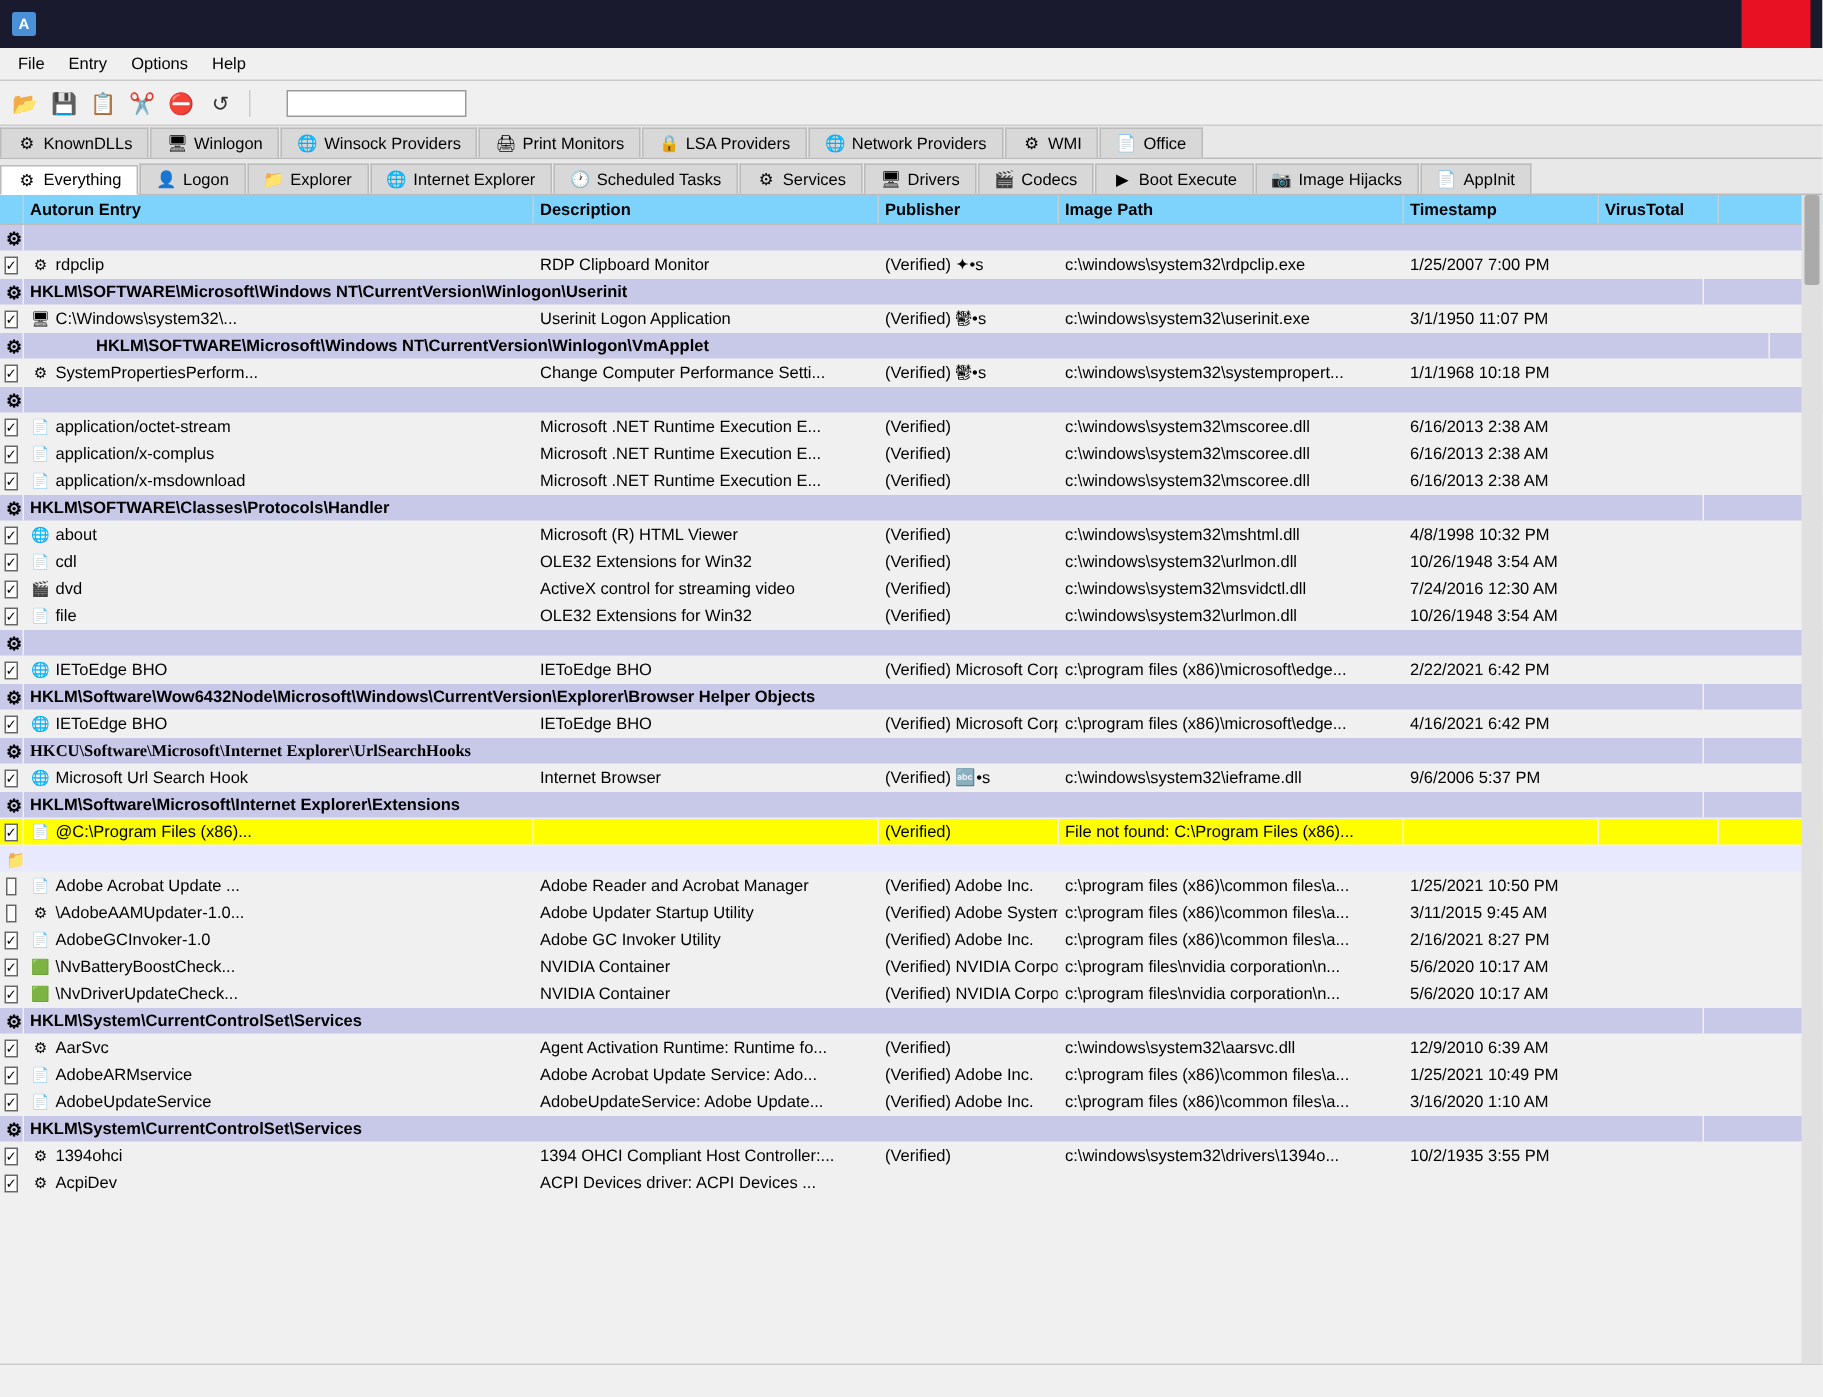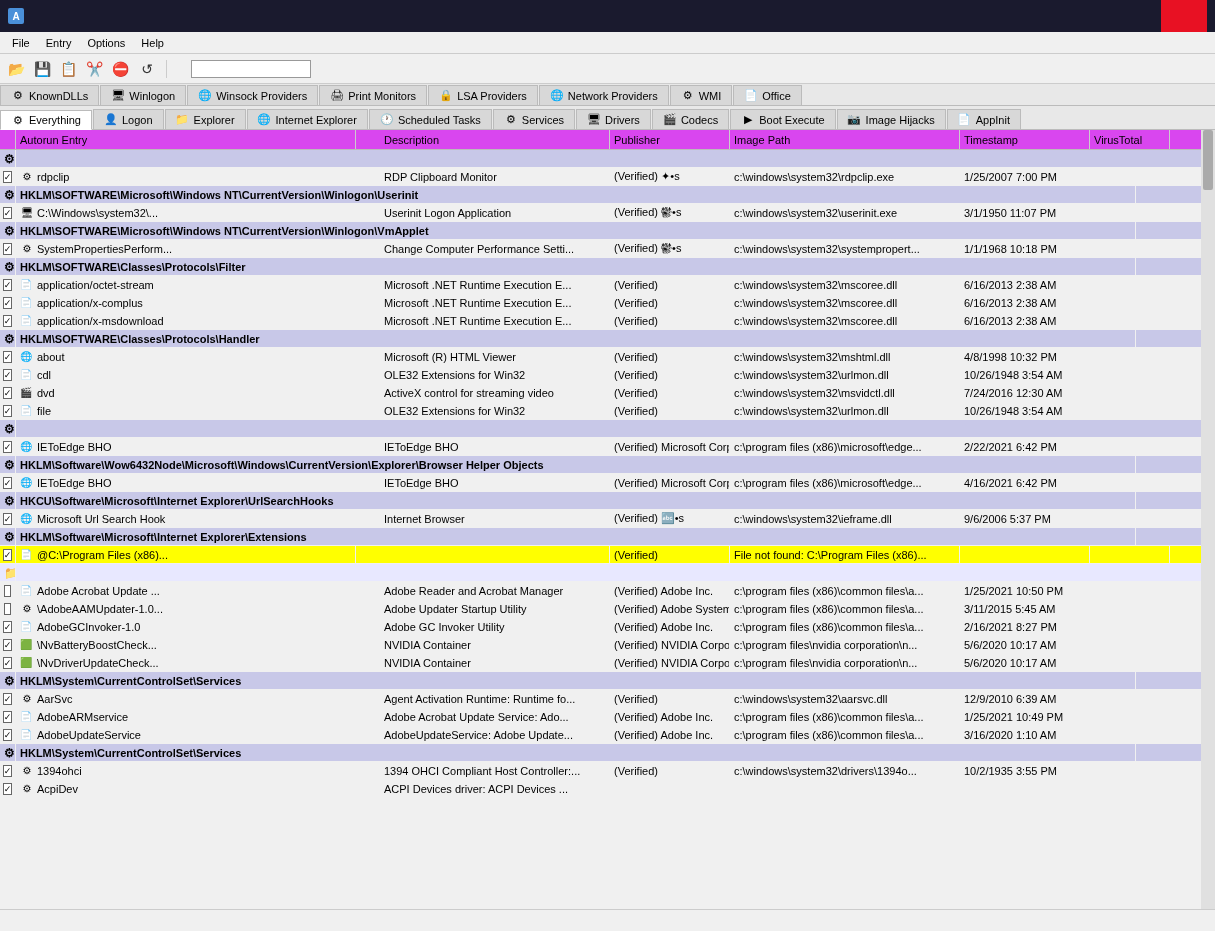--- a/index.html
+++ b/index.html
@@ -104,26 +104,26 @@
       height: 20px;
       margin-right: 1px;
       color: #000;
     }
     .tab.active { background: #fff; border-bottom: 1px solid #fff; margin-bottom: -1px; }
     .tab-icon { width: 14px; height: 14px; margin-right: 4px; display: inline-flex; align-items: center; justify-content: center; }
 
     
     .col-header {
       display: flex;
-      background: #d946ef;
+      background: #7dd3fc;
       border-bottom: 1px solid #bbb;
       height: 20px;
       align-items: center;
       font-size: 11px;
-      font-weight: normal;
+      font-weight: bold;
       flex-shrink: 0;
     }
     .col-header-cell {
       padding: 0 4px;
       border-right: 1px solid #ccc;
       height: 100%;
       display: flex;
       align-items: center;
       overflow: hidden;
       white-space: nowrap;
@@ -172,21 +172,21 @@
       width: 12px; height: 12px;
       border: 1px solid #666;
       background: #fff;
       display: flex; align-items: center; justify-content: center;
       font-size: 9px;
     }
     .checkbox.checked::after { content: '✓'; color: #000; }
 
     
     .c-entry { width: 340px; flex-shrink: 0; }
-    .c-desc { width: 230px; flex-shrink: 0; margin-left: 24px; }
+    .c-desc { width: 230px; flex-shrink: 0; }
     .c-pub { width: 120px; flex-shrink: 0; }
     .c-img { width: 230px; flex-shrink: 0; }
     .c-ts { width: 130px; flex-shrink: 0; }
     .c-vt { width: 80px; flex-shrink: 0; }
 
     .row-icon {
       width: 14px; height: 14px;
       margin-right: 3px;
       display: inline-flex; align-items: center; justify-content: center;
       flex-shrink: 0;
@@ -323,40 +323,39 @@
       <div class="data-cell c-desc">Userinit Logon Application</div>
       <div class="data-cell c-pub">(Verified) 鬱•s</div>
       <div class="data-cell c-img">c:\windows\system32\userinit.exe</div>
       <div class="data-cell c-ts">3/1/1950 11:07 PM</div>
       <div class="data-cell c-vt"></div>
       </div>
       <div class="data-row group-header">
       <div class="data-cell" style="width:16px;flex-shrink:0;">
         <span style="font-size:12px;">⚙</span>
       </div>
-      <div class="data-cell" style="width:1120px;">HKLM\SOFTWARE\Microsoft\Windows NT\CurrentVersion\Winlogon\VmApplet</div>
+      <div class="data-cell" style="width:1120px;margin-left:44px;">HKLM\SOFTWARE\Microsoft\Windows NT\CurrentVersion\Winlogon\VmApplet</div>
     </div>
       <div class="data-row">
         <div class="data-cell checkbox-cell" style="width:16px;flex-shrink:0;">
       <div class="checkbox checked"></div>
     </div>
       <div class="data-cell c-entry">
         <span class="row-icon">⚙</span>SystemPropertiesPerform...
       </div>
       <div class="data-cell c-desc">Change Computer Performance Setti...</div>
       <div class="data-cell c-pub">(Verified) 鬱•s</div>
       <div class="data-cell c-img">c:\windows\system32\systempropert...</div>
       <div class="data-cell c-ts">1/1/1968 10:18 PM</div>
       <div class="data-cell c-vt"></div>
       </div>
       <div class="data-row group-header">
       <div class="data-cell" style="width:16px;flex-shrink:0;">
         <span style="font-size:12px;">⚙</span>
       </div>
-      <div class="data-cell" style="width:1120px;">HKLM\SOFTWARE\Classes\Protocols\Filter</div>
     </div>
       <div class="data-row">
         <div class="data-cell checkbox-cell" style="width:16px;flex-shrink:0;">
       <div class="checkbox checked"></div>
     </div>
       <div class="data-cell c-entry">
         <span class="row-icon">📄</span>application/octet-stream
       </div>
       <div class="data-cell c-desc">Microsoft .NET Runtime Execution E...</div>
       <div class="data-cell c-pub">(Verified)</div>
@@ -482,21 +481,21 @@
       <div class="data-cell c-desc">IEToEdge BHO</div>
       <div class="data-cell c-pub">(Verified) Microsoft Corporation</div>
       <div class="data-cell c-img">c:\program files (x86)\microsoft\edge...</div>
       <div class="data-cell c-ts">4/16/2021 6:42 PM</div>
       <div class="data-cell c-vt"></div>
       </div>
       <div class="data-row group-header">
       <div class="data-cell" style="width:16px;flex-shrink:0;">
         <span style="font-size:12px;">⚙</span>
       </div>
-      <div class="data-cell" style="width:1120px;">HKCU\Software\Microsoft\Internet Explorer\UrlSearchHooks</div>
+      <div class="data-cell" style="width:1120px;font-family:Liberation Serif, serif;">HKCU\Software\Microsoft\Internet Explorer\UrlSearchHooks</div>
     </div>
       <div class="data-row">
         <div class="data-cell checkbox-cell" style="width:16px;flex-shrink:0;">
       <div class="checkbox checked"></div>
     </div>
       <div class="data-cell c-entry">
         <span class="row-icon">🌐</span>Microsoft Url Search Hook
       </div>
       <div class="data-cell c-desc">Internet Browser</div>
       <div class="data-cell c-pub">(Verified) 🔤•s</div>
@@ -544,21 +543,21 @@
       <div class="data-row">
         <div class="data-cell checkbox-cell" style="width:16px;flex-shrink:0;">
       <div class="checkbox "></div>
     </div>
       <div class="data-cell c-entry">
         <span class="row-icon">⚙</span>\AdobeAAMUpdater-1.0...
       </div>
       <div class="data-cell c-desc">Adobe Updater Startup Utility</div>
       <div class="data-cell c-pub">(Verified) Adobe Systems Incorporated</div>
       <div class="data-cell c-img">c:\program files (x86)\common files\a...</div>
-      <div class="data-cell c-ts">3/11/2015 5:45 AM</div>
+      <div class="data-cell c-ts">3/11/2015 9:45 AM</div>
       <div class="data-cell c-vt"></div>
       </div>
       <div class="data-row">
         <div class="data-cell checkbox-cell" style="width:16px;flex-shrink:0;">
       <div class="checkbox checked"></div>
     </div>
       <div class="data-cell c-entry">
         <span class="row-icon">📄</span>AdobeGCInvoker-1.0
       </div>
       <div class="data-cell c-desc">Adobe GC Invoker Utility</div>

